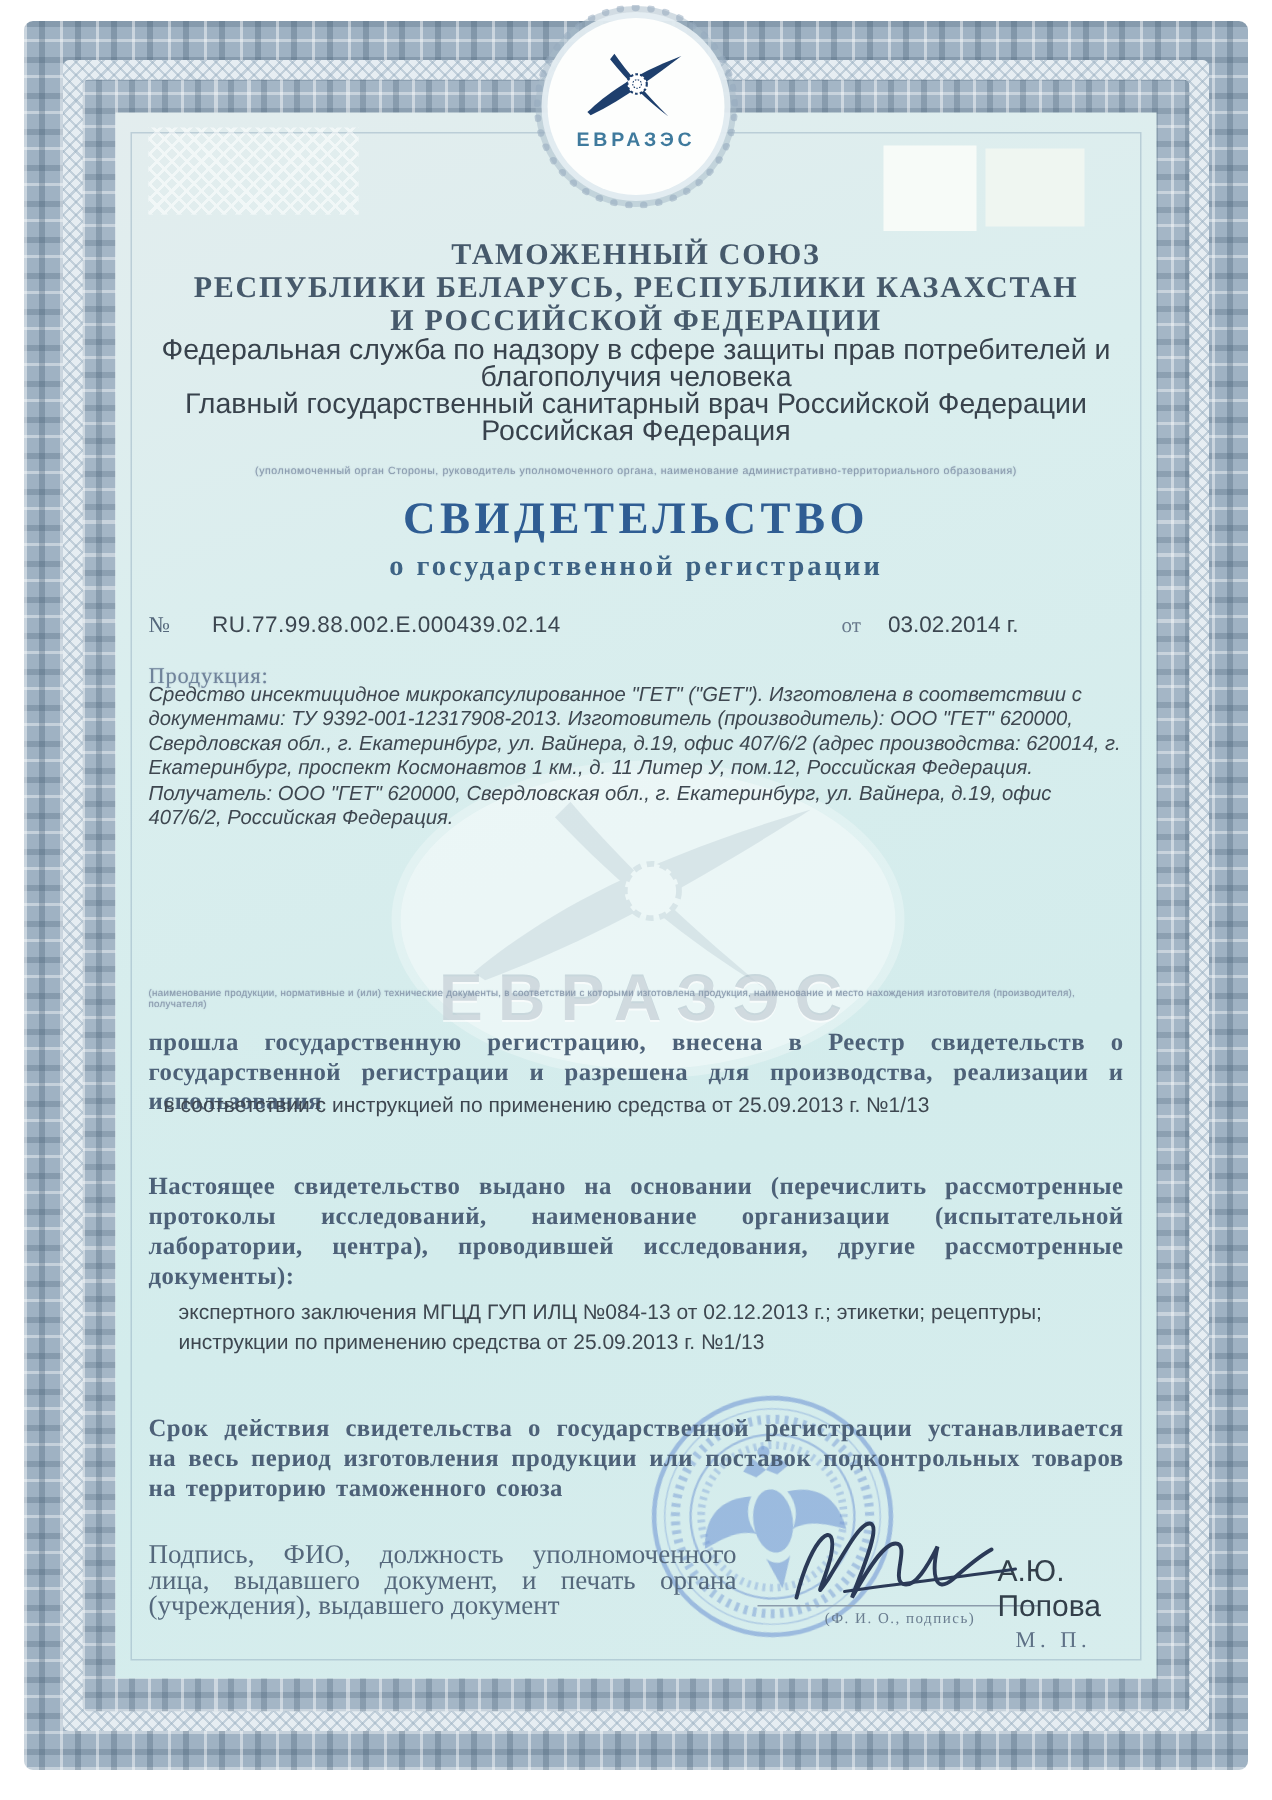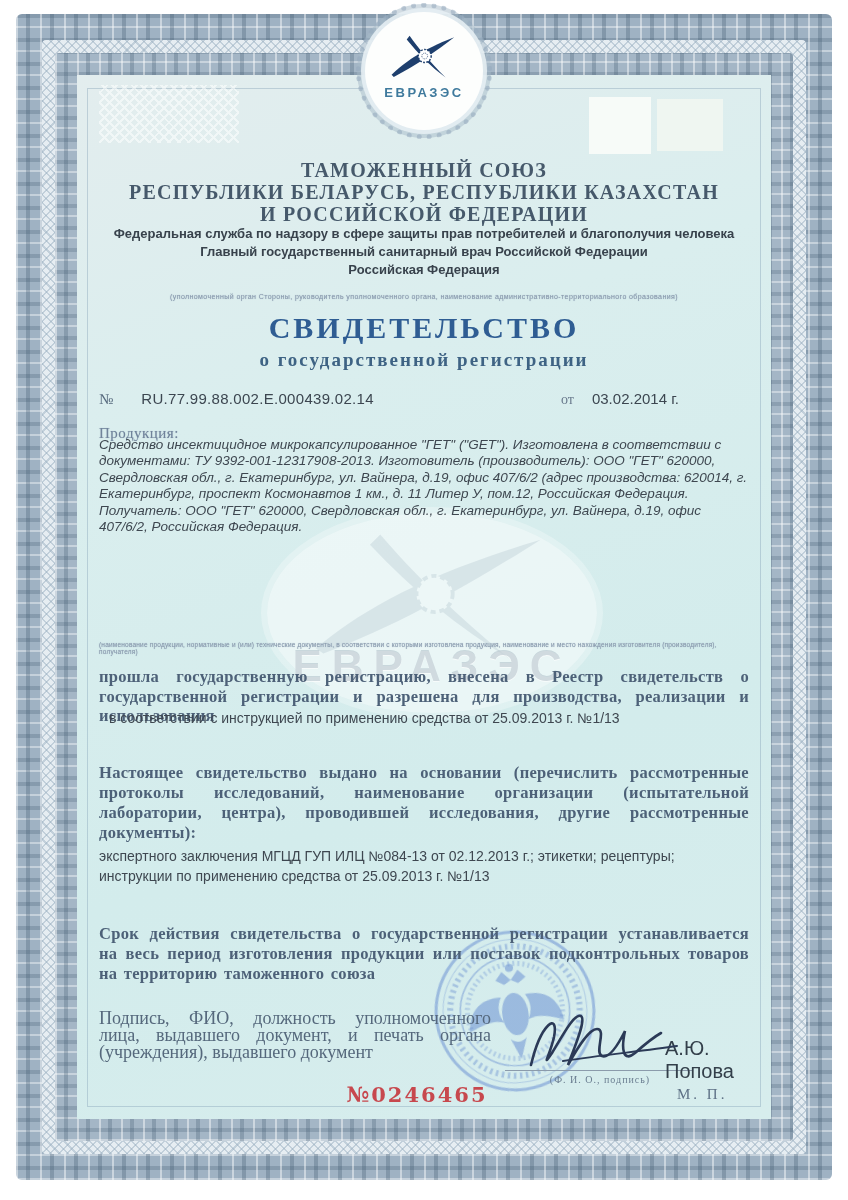--- a/index.html
+++ b/index.html
@@ -32,21 +32,21 @@
       background-image:
         repeating-linear-gradient(45deg, rgba(255,255,255,.95) 0 2px, rgba(0,0,0,0) 2px 7px),
         repeating-linear-gradient(-45deg, rgba(255,255,255,.95) 0 2px, rgba(0,0,0,0) 2px 7px);}
   .patch{position:absolute;}
   .patch1{left:512px;top:22px;width:62px;height:57px;background:#f7fbf8;}
   .patch2{left:580px;top:24px;width:66px;height:52px;background:#eff6f1;}
   
   .content{position:relative;z-index:2;padding:84px 22px 0 22px;}
   .h-serif{font-family:"Liberation Serif","DejaVu Serif",serif;font-weight:bold;
            color:#46596b;text-align:center;font-size:20px;line-height:22px;letter-spacing:1.2px;}
-  .h-sans{color:#38424c;text-align:center;font-size:13px;line-height:18px;font-weight:bold;}
+  .h-sans{color:#38424c;text-align:center;font-size:19px;line-height:18px;}
   .footnote{font-size:7px;color:#8c9cae;text-align:center;letter-spacing:.4px;
             text-shadow:0 0 1px rgba(140,160,185,.8);}
   .fn1{margin-top:14px;}
   .title{margin-top:12px;font-family:"Liberation Serif","DejaVu Serif",serif;font-weight:bold;
          color:#2f5d93;text-align:center;font-size:30px;line-height:32px;letter-spacing:3px;}
   .subtitle{margin-top:4px;font-family:"Liberation Serif","DejaVu Serif",serif;font-weight:bold;
             color:#3e6384;text-align:center;font-size:19px;line-height:24px;letter-spacing:2px;}
   .number-row{margin-top:18px;display:flex;align-items:baseline;
               font-size:15px;color:#3c4650;line-height:18px;}
   .no-label{font-family:"Liberation Serif","DejaVu Serif",serif;color:#55687c;}
@@ -60,21 +60,21 @@
   .product-text{margin-top:-5px;font-style:italic;}
   .fn2{margin-top:106px;text-align:left;letter-spacing:.2px;font-size:6.5px;}
   .conf-label{margin-top:2px;}
   .conf-text{margin-top:-8px;font-size:14px;line-height:19.5px;padding-left:8px;}
   .serif-par{font-family:"Liberation Serif","DejaVu Serif",serif;font-weight:600;
              color:#4d6178;font-size:16.5px;line-height:19.5px;letter-spacing:.3px;
              word-spacing:2px;text-align:justify;text-align-last:left;}
   .reg-par{margin-top:12px;}
   .reg-note{margin-top:-17px;margin-left:10px;font-size:14px;line-height:18px;}
   .basis-par{margin-top:36px;line-height:20px;}
-  .docs-text{margin-top:3px;margin-left:0;font-size:14px;line-height:20px;}
+  .docs-text{margin-top:3px;margin-left:20px;font-size:14px;line-height:20px;}
   .validity-par{margin-top:38px;line-height:20px;}
   .caption-left{margin-top:26px;width:392px;font-family:"Liberation Serif","DejaVu Serif",serif;
                 color:#55687c;font-size:18px;line-height:17px;text-align:justify;text-align-last:left;}
   
   .watermark{position:absolute;left:190px;top:438px;width:330px;height:200px;z-index:0;
              background:rgba(255,255,255,.5);border-radius:50%;
              box-shadow:0 0 0 6px rgba(255,255,255,.28);display:flex;flex-direction:column;
              align-items:center;justify-content:flex-end;pointer-events:none;}
   .watermark svg{position:absolute;top:6px;left:50%;transform:translateX(-50%);opacity:.13;}
   .wm-text{position:relative;font-size:44px;font-weight:bold;letter-spacing:10px;
@@ -150,21 +150,20 @@
 
           <svg class="signature-svg" width="168" height="82" viewBox="0 0 168 82">
             <g fill="none" stroke="#2b3a57" stroke-width="2.6" stroke-linecap="round">
               <path d="M10 64 C 20 22, 38 10, 33 36 C 29 54, 20 68, 31 52 C 44 30, 54 12, 60 15 C 66 19, 51 52, 47 64 C 57 46, 68 28, 76 28 C 86 28, 73 52, 81 55 C 89 58, 98 42, 104 30 C 100 48, 102 62, 114 52 C 123 44, 131 37, 140 32"></path>
               <path d="M42 60 C 82 54, 122 50, 156 45" stroke-width="2"></path>
             </g>
           </svg>
           <div class="sig-line"></div>
           <div class="sig-caption">(Ф. И. О., подпись)</div>
           <div class="signer">А.Ю. Попова</div>
-          <div class="serial">№0246465</div>
           <div class="mp">М. П.</div>
 
           <div class="content">
             <div class="h-serif">ТАМОЖЕННЫЙ СОЮЗ</div>
             <div class="h-serif">РЕСПУБЛИКИ БЕЛАРУСЬ, РЕСПУБЛИКИ КАЗАХСТАН</div>
             <div class="h-serif">И РОССИЙСКОЙ ФЕДЕРАЦИИ</div>
             <div class="h-sans">Федеральная служба по надзору в сфере защиты прав потребителей и благополучия человека</div>
             <div class="h-sans">Главный государственный санитарный врач Российской Федерации</div>
             <div class="h-sans">Российская Федерация</div>
             <div class="footnote fn1">(уполномоченный орган Стороны, руководитель уполномоченного органа, наименование административно-территориального образования)</div>

